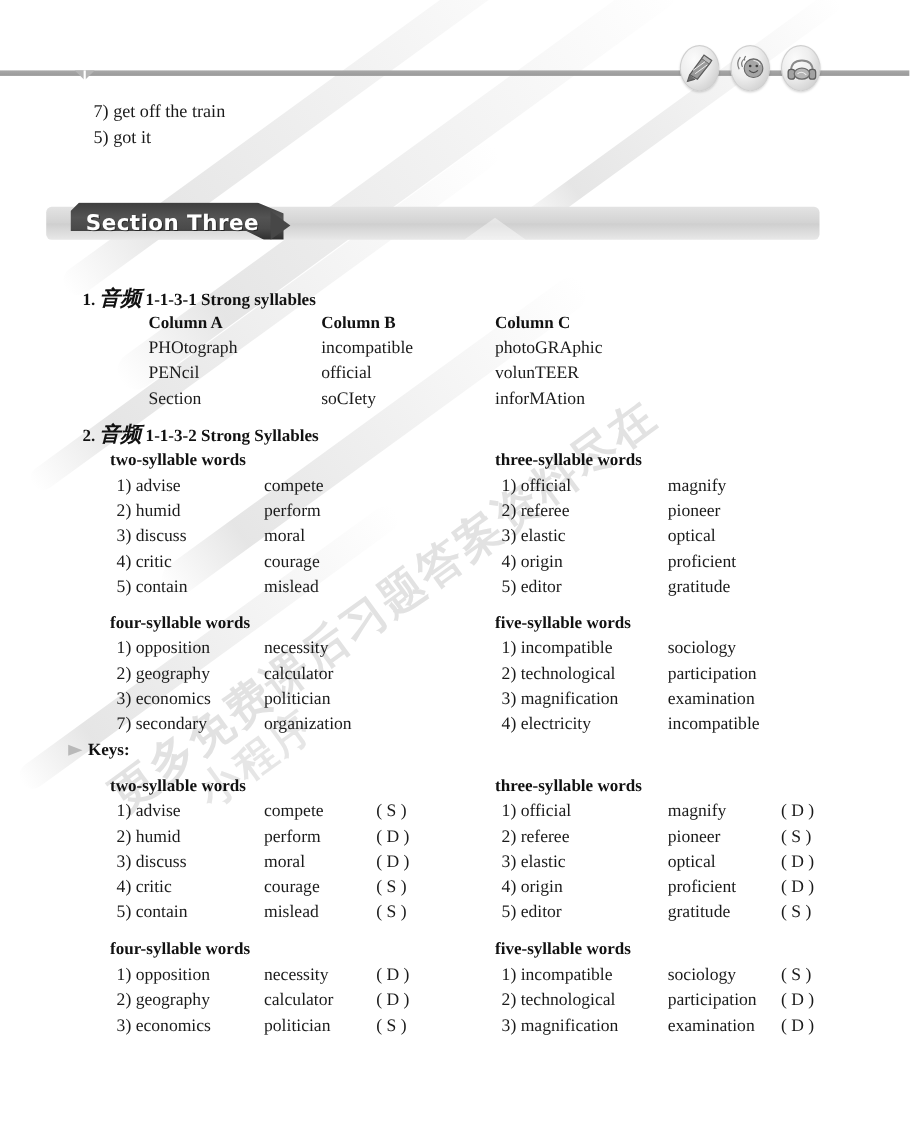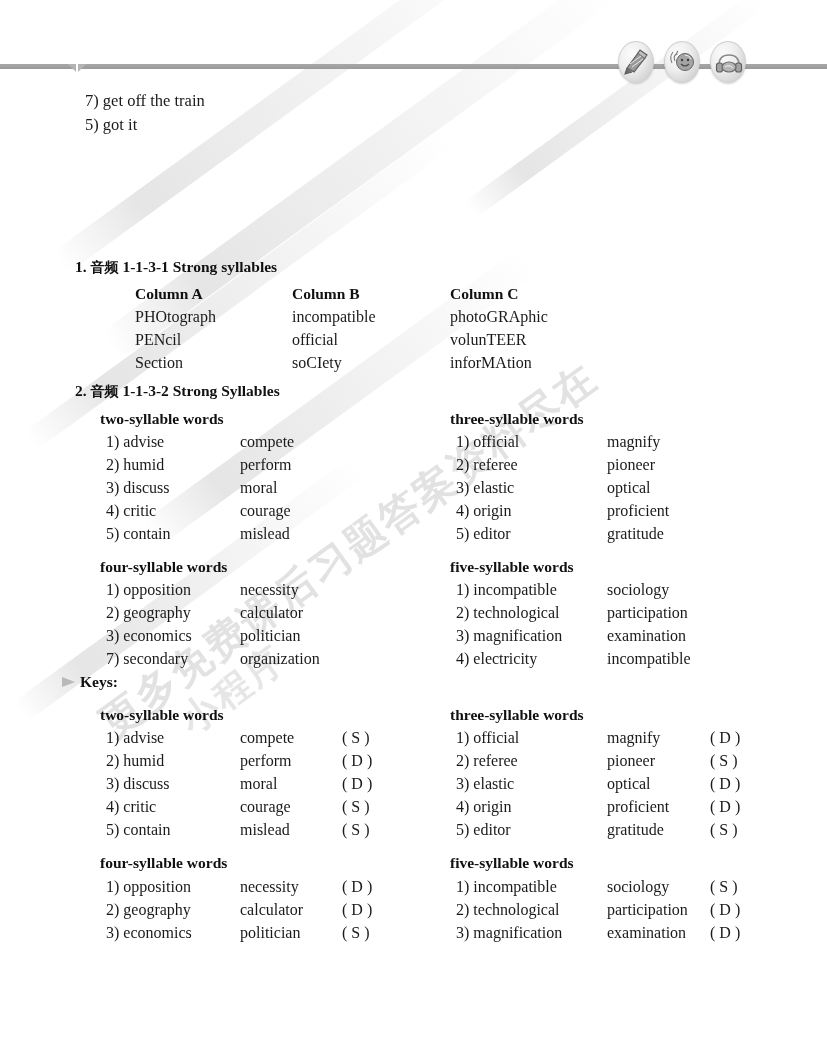--- a/index.html
+++ b/index.html
@@ -213,21 +213,22 @@
     position: absolute;
     font-family: "Liberation Serif", serif;
     font-weight: bold;
     font-size: 15.5px;
     color: #111111;
     white-space: nowrap;
   }
   .task-head .cjk {
     font-family: "DejaVu Sans", sans-serif;
     font-weight: bold;
-    font-size: 14px;
+    font-size: 19px;
+    font-style: italic;
   }
 
   .sub-head {
     position: absolute;
     font-family: "Liberation Serif", serif;
     font-weight: bold;
     font-size: 15.5px;
     color: #111111;
     white-space: nowrap;
   }
@@ -321,20 +322,27 @@
         <path d="M14 25 q4 -3 8 1" stroke="#f0f0f0" stroke-width="1"></path>
       </g>
     </svg>
   </div>
 
   <div class="content">
 
     <div class="pre-line" style="left:85px; top:91px;">7) get off the train</div>
     <div class="pre-line" style="left:85px; top:115px;">5) got it</div>
 
+    <div class="section-banner">
+      <div class="sb-bar"></div>
+      <div class="sb-arrow"></div>
+      <div class="sb-ribbon"></div>
+      <div class="sb-ribbon-tail"></div>
+      <div class="sb-label">Section Three</div>
+    </div>
 
     <div class="task-head" style="left:75px; top:258px;">
       <span>1.</span>
       <span class="cjk">音频</span>
       <span>1-1-3-1</span>
       <span>Strong syllables</span>
     </div>
 
     <div class="sub-head" style="left:135px; top:285px;">Column A</div>
     <div class="sub-head" style="left:292px; top:285px;">Column B</div>

